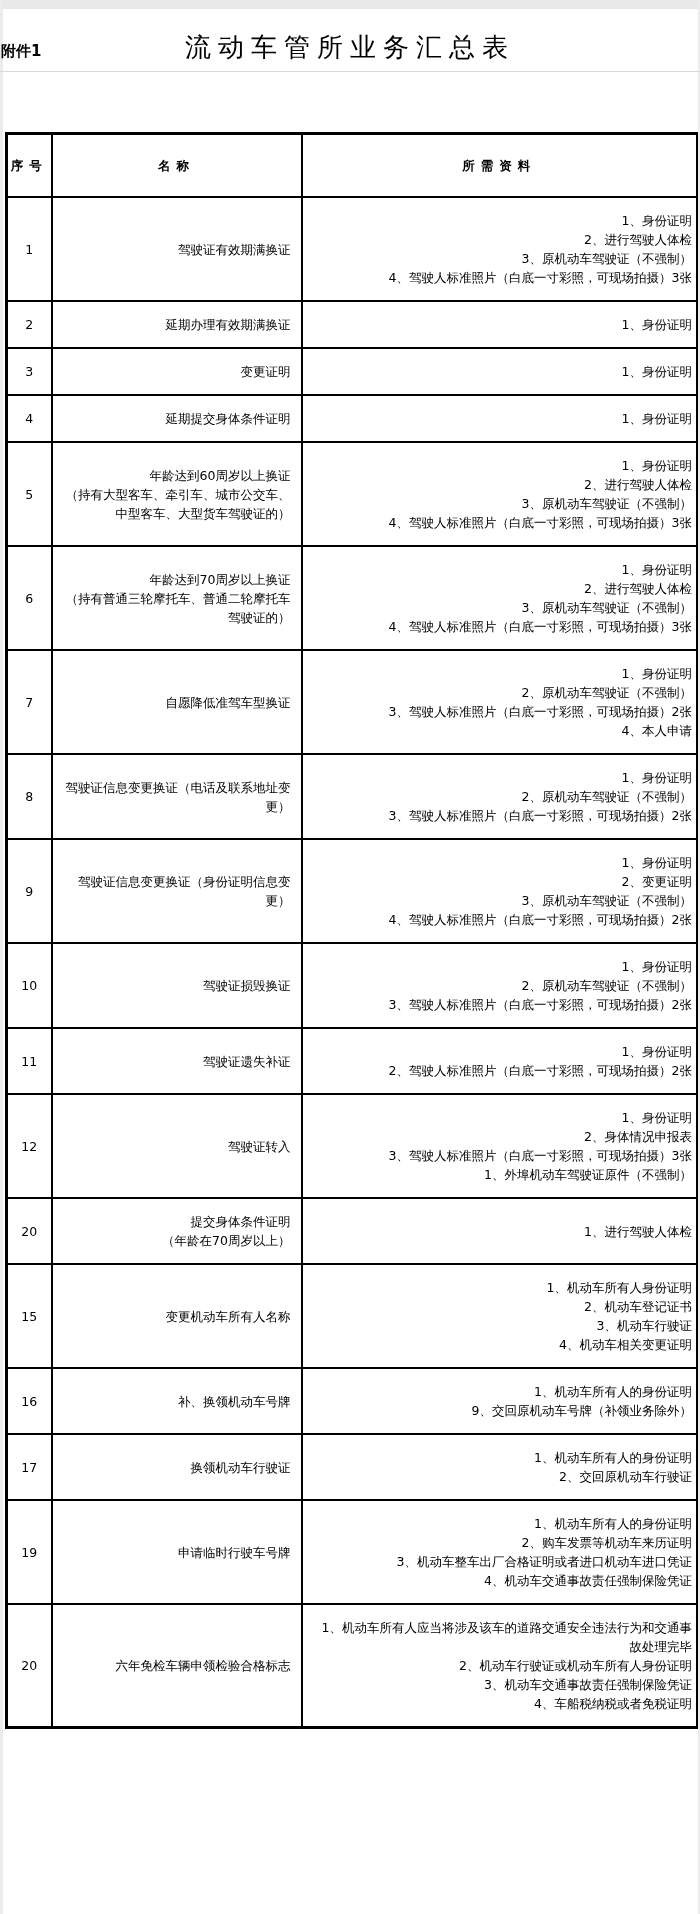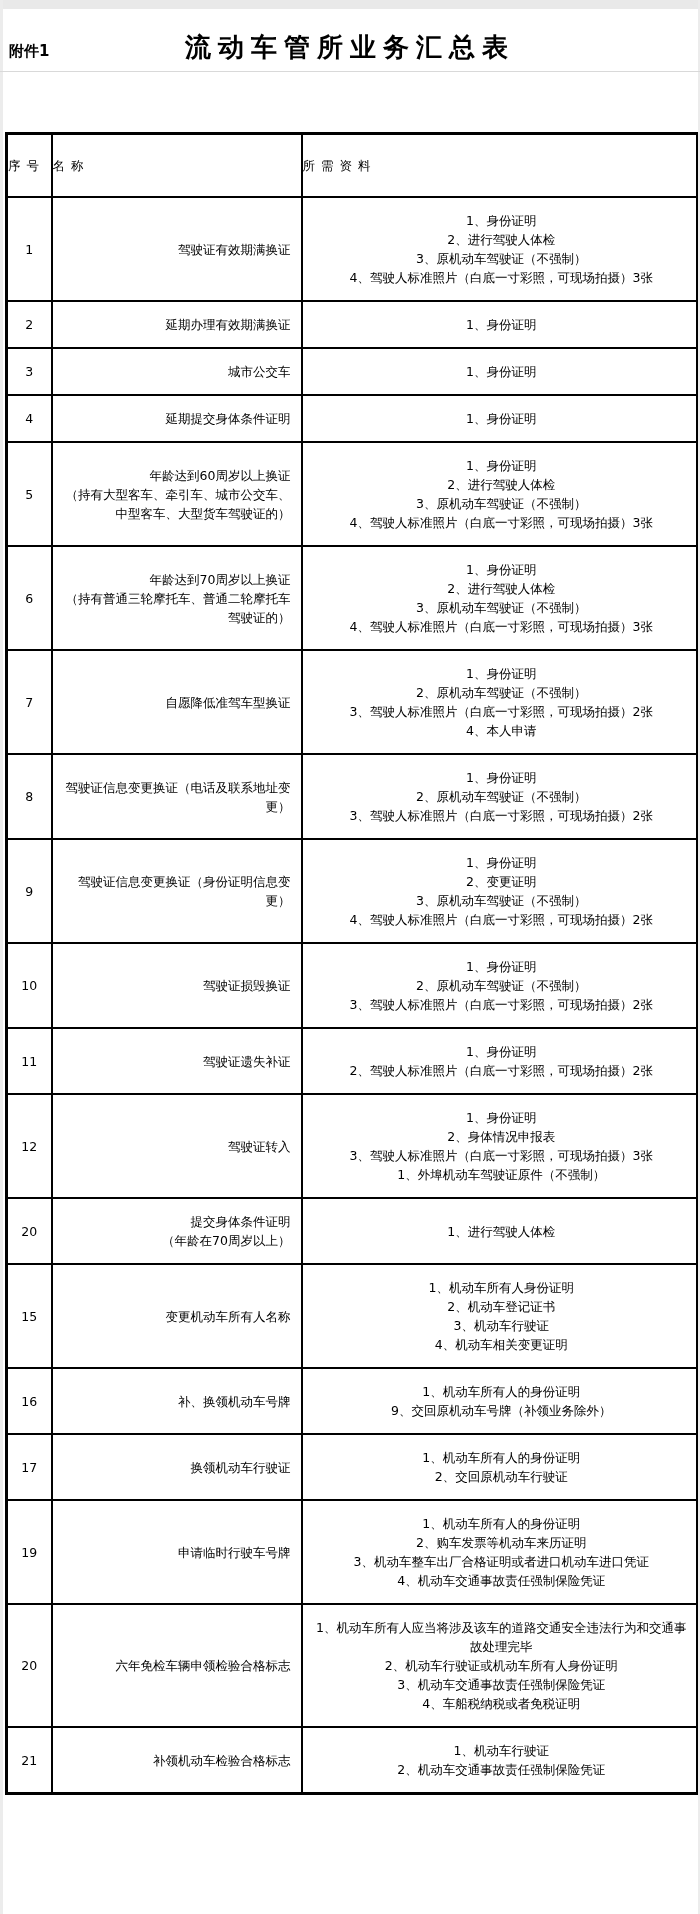--- a/index.html
+++ b/index.html
@@ -33,31 +33,31 @@
   }
 
   .page-header {
     position: relative;
     margin-top: 9px;
     height: 62px;
     border-bottom: 1px solid #d9d9d9;
   }
   .attachment {
     position: absolute;
-    left: 9px;
+    left: 1px;
     top: 33px;
     font-size: 15px;
     font-weight: bold;
   }
   .doc-title {
     margin: 0;
     padding-top: 21px;
     text-align: center;
     font-size: 26px;
-    font-weight: bold;
+    font-weight: normal;
     letter-spacing: 7px;
   }
 
   table.summary {
     border-collapse: collapse;
     table-layout: fixed;
     margin: 60px 0 0 5px;
     width: 691px;
     border: 3px solid #000;
   }
@@ -66,40 +66,40 @@
     border: 2px solid #000;
     vertical-align: middle;
     font-size: 12.5px;
     line-height: 19px;
   }
   col.c-index { width: 45px; }
   col.c-name { width: 250px; }
   col.c-materials { width: 396px; }
 
   thead th {
-    font-weight: normal;
+    font-weight: bold;
     font-size: 14px;
     letter-spacing: 6px;
     padding: 21px 0;
     border-bottom: 5px double #000;
-    text-align: left;
+    text-align: center;
   }
   td.col-index {
     text-align: center;
     font-size: 12px;
     padding: 13px 2px;
   }
   td.col-name {
     text-align: right;
     white-space: pre-line;
     padding: 13px 10px;
   }
   td.col-materials {
     padding: 13px 4px 13px 8px;
-    text-align: center;
+    text-align: right;
   }
   .material-item { margin: 0; }
 </style>
 </head>
 <body>
 
 <div class="edge-top"></div>
 <div class="edge-left"></div>
 <div class="edge-right"></div>
 
@@ -134,21 +134,21 @@
       </tr>
       <tr>
         <td class="col-index">2</td>
         <td class="col-name">延期办理有效期满换证</td>
         <td class="col-materials">
           <div class="material-item">1、身份证明</div>
         </td>
       </tr>
       <tr>
         <td class="col-index">3</td>
-        <td class="col-name">城市公交车</td>
+        <td class="col-name">变更证明</td>
         <td class="col-materials">
           <div class="material-item">1、身份证明</div>
         </td>
       </tr>
       <tr>
         <td class="col-index">4</td>
         <td class="col-name">延期提交身体条件证明</td>
         <td class="col-materials">
           <div class="material-item">1、身份证明</div>
         </td>
@@ -278,22 +278,14 @@
       <tr>
         <td class="col-index">20</td>
         <td class="col-name">六年免检车辆申领检验合格标志</td>
         <td class="col-materials">
           <div class="material-item">1、机动车所有人应当将涉及该车的道路交通安全违法行为和交通事故处理完毕</div>
           <div class="material-item">2、机动车行驶证或机动车所有人身份证明</div>
           <div class="material-item">3、机动车交通事故责任强制保险凭证</div>
           <div class="material-item">4、车船税纳税或者免税证明</div>
         </td>
       </tr>
-      <tr>
-        <td class="col-index">21</td>
-        <td class="col-name">补领机动车检验合格标志</td>
-        <td class="col-materials">
-          <div class="material-item">1、机动车行驶证</div>
-          <div class="material-item">2、机动车交通事故责任强制保险凭证</div>
-        </td>
-      </tr>
     </tbody>
 </table>
 
 </body></html>

